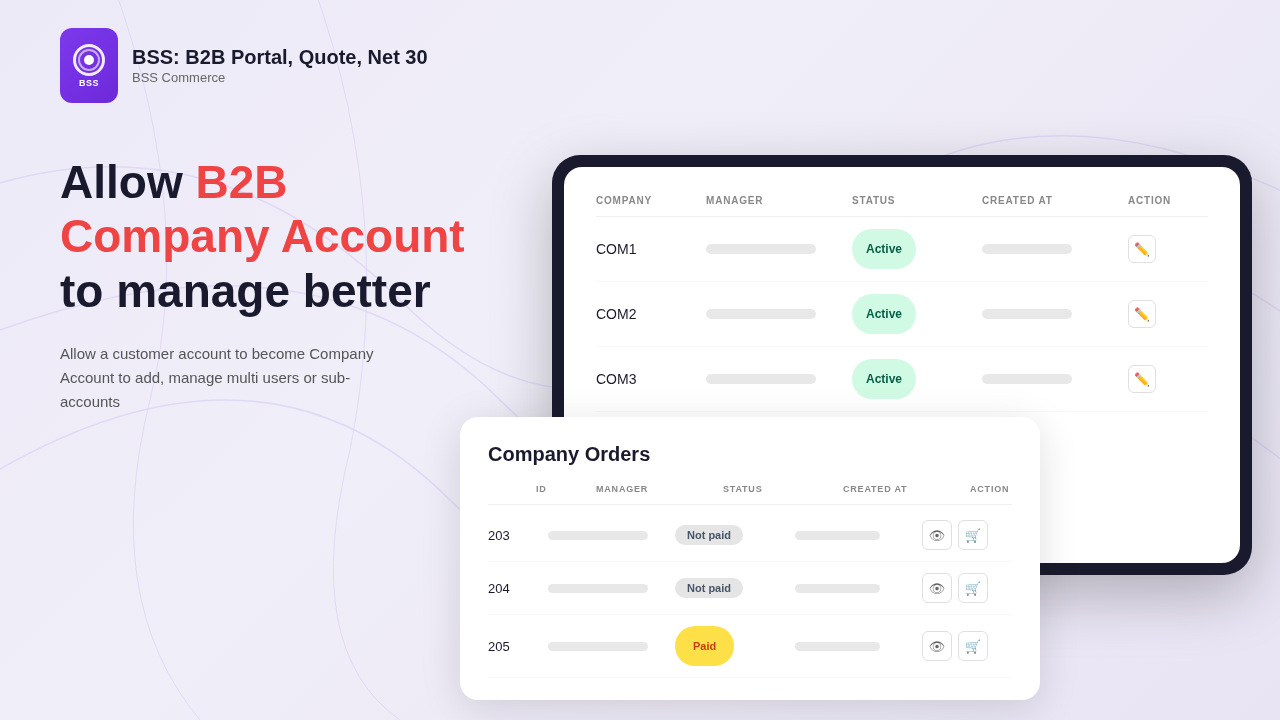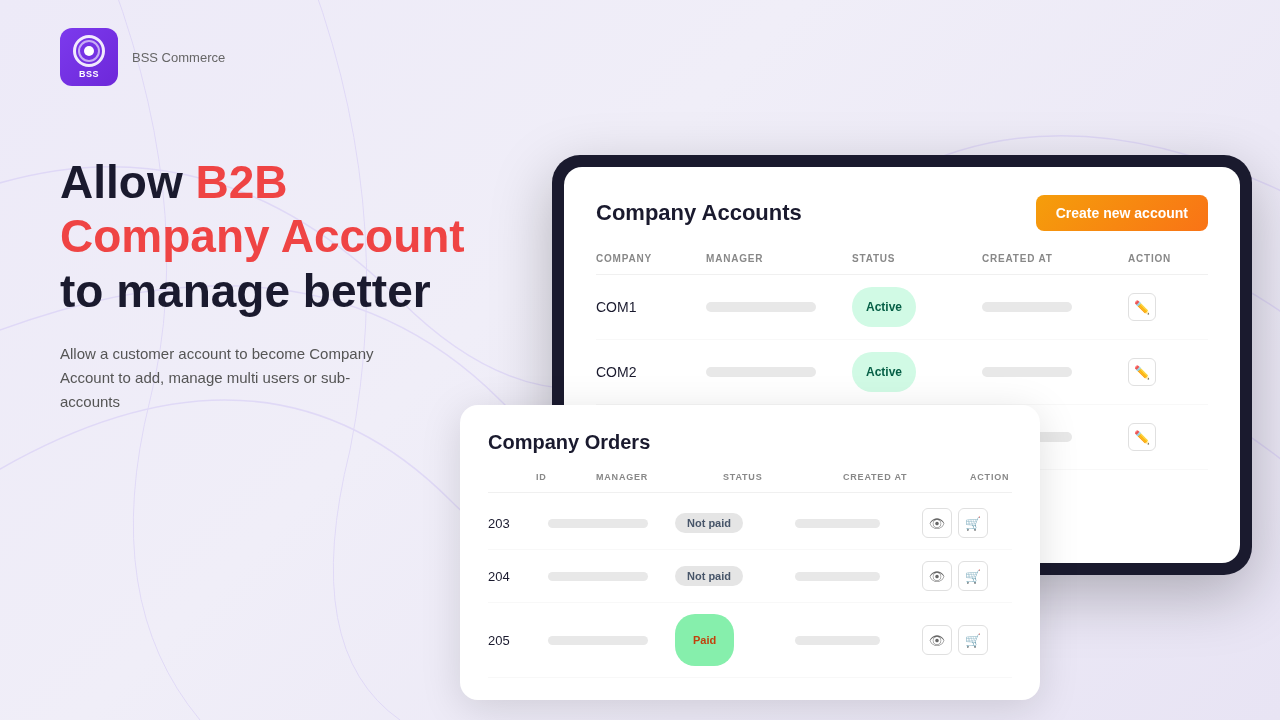--- a/index.html
+++ b/index.html
@@ -28,21 +28,21 @@
     .header {
       position: absolute;
       top: 28px;
       left: 60px;
       display: flex;
       align-items: center;
       gap: 14px;
     }
     .logo-box {
       width: 58px;
-      height: 58px;
+      height: 75px;
       background: linear-gradient(135deg, #7c3aed, #6d28d9);
       border-radius: 12px;
       display: flex;
       flex-direction: column;
       align-items: center;
       justify-content: center;
       gap: 2px;
     }
     .logo-circle {
       width: 32px;
@@ -280,23 +280,23 @@
       color: #475569;
       padding: 4px 12px;
       border-radius: 20px;
       font-size: 11px;
       font-weight: 600;
       display: inline-flex;
       align-items: center;
       justify-content: center;
     }
     .status-paid {
-      background: #86efac;
+      background: #fde047;
       color: #c2410c;
-      padding: 20px 18px;
+      padding: 14px 18px;
       border-radius: 20px;
       font-size: 11px;
       font-weight: 600;
       display: inline-flex;
       align-items: center;
       justify-content: center;
     }
     .action-icons {
       display: flex;
       gap: 6px;
@@ -326,37 +326,34 @@
     <path d="M300 -50 Q400 200 350 450 Q300 650 400 720" stroke="#c4b5f4" stroke-width="1" fill="none"></path>
   </svg>
 </div>
 
 <div class="header">
   <div class="logo-box">
     <div class="logo-circle"></div>
     <span class="logo-label">BSS</span>
   </div>
   <div class="header-text">
+    <div class="app-name">BSS: B2B Portal, Quote, Net 30</div>
     <div class="company-name">BSS Commerce</div>
   </div>
 </div>
 
 <div class="left-content">
   <div class="headline">
     <span>Allow </span><span class="highlight">B2B Company Account</span><span> to manage better</span>
   </div>
   <div class="description">Allow a customer account to become Company Account to add, manage multi users or sub-accounts</div>
 </div>
 
 <div class="tablet-mockup">
   <div class="tablet-screen">
-    <div class="tablet-header">
-      <div class="tablet-title">Company Accounts</div>
-      <button class="create-btn">Create new account</button>
-    </div>
 
     <div class="accounts-table">
       <div class="table-header-row">
         <div class="col-header">COMPANY</div>
         <div class="col-header">MANAGER</div>
         <div class="col-header">STATUS</div>
         <div class="col-header">CREATED AT</div>
         <div class="col-header">ACTION</div>
       </div>
 

